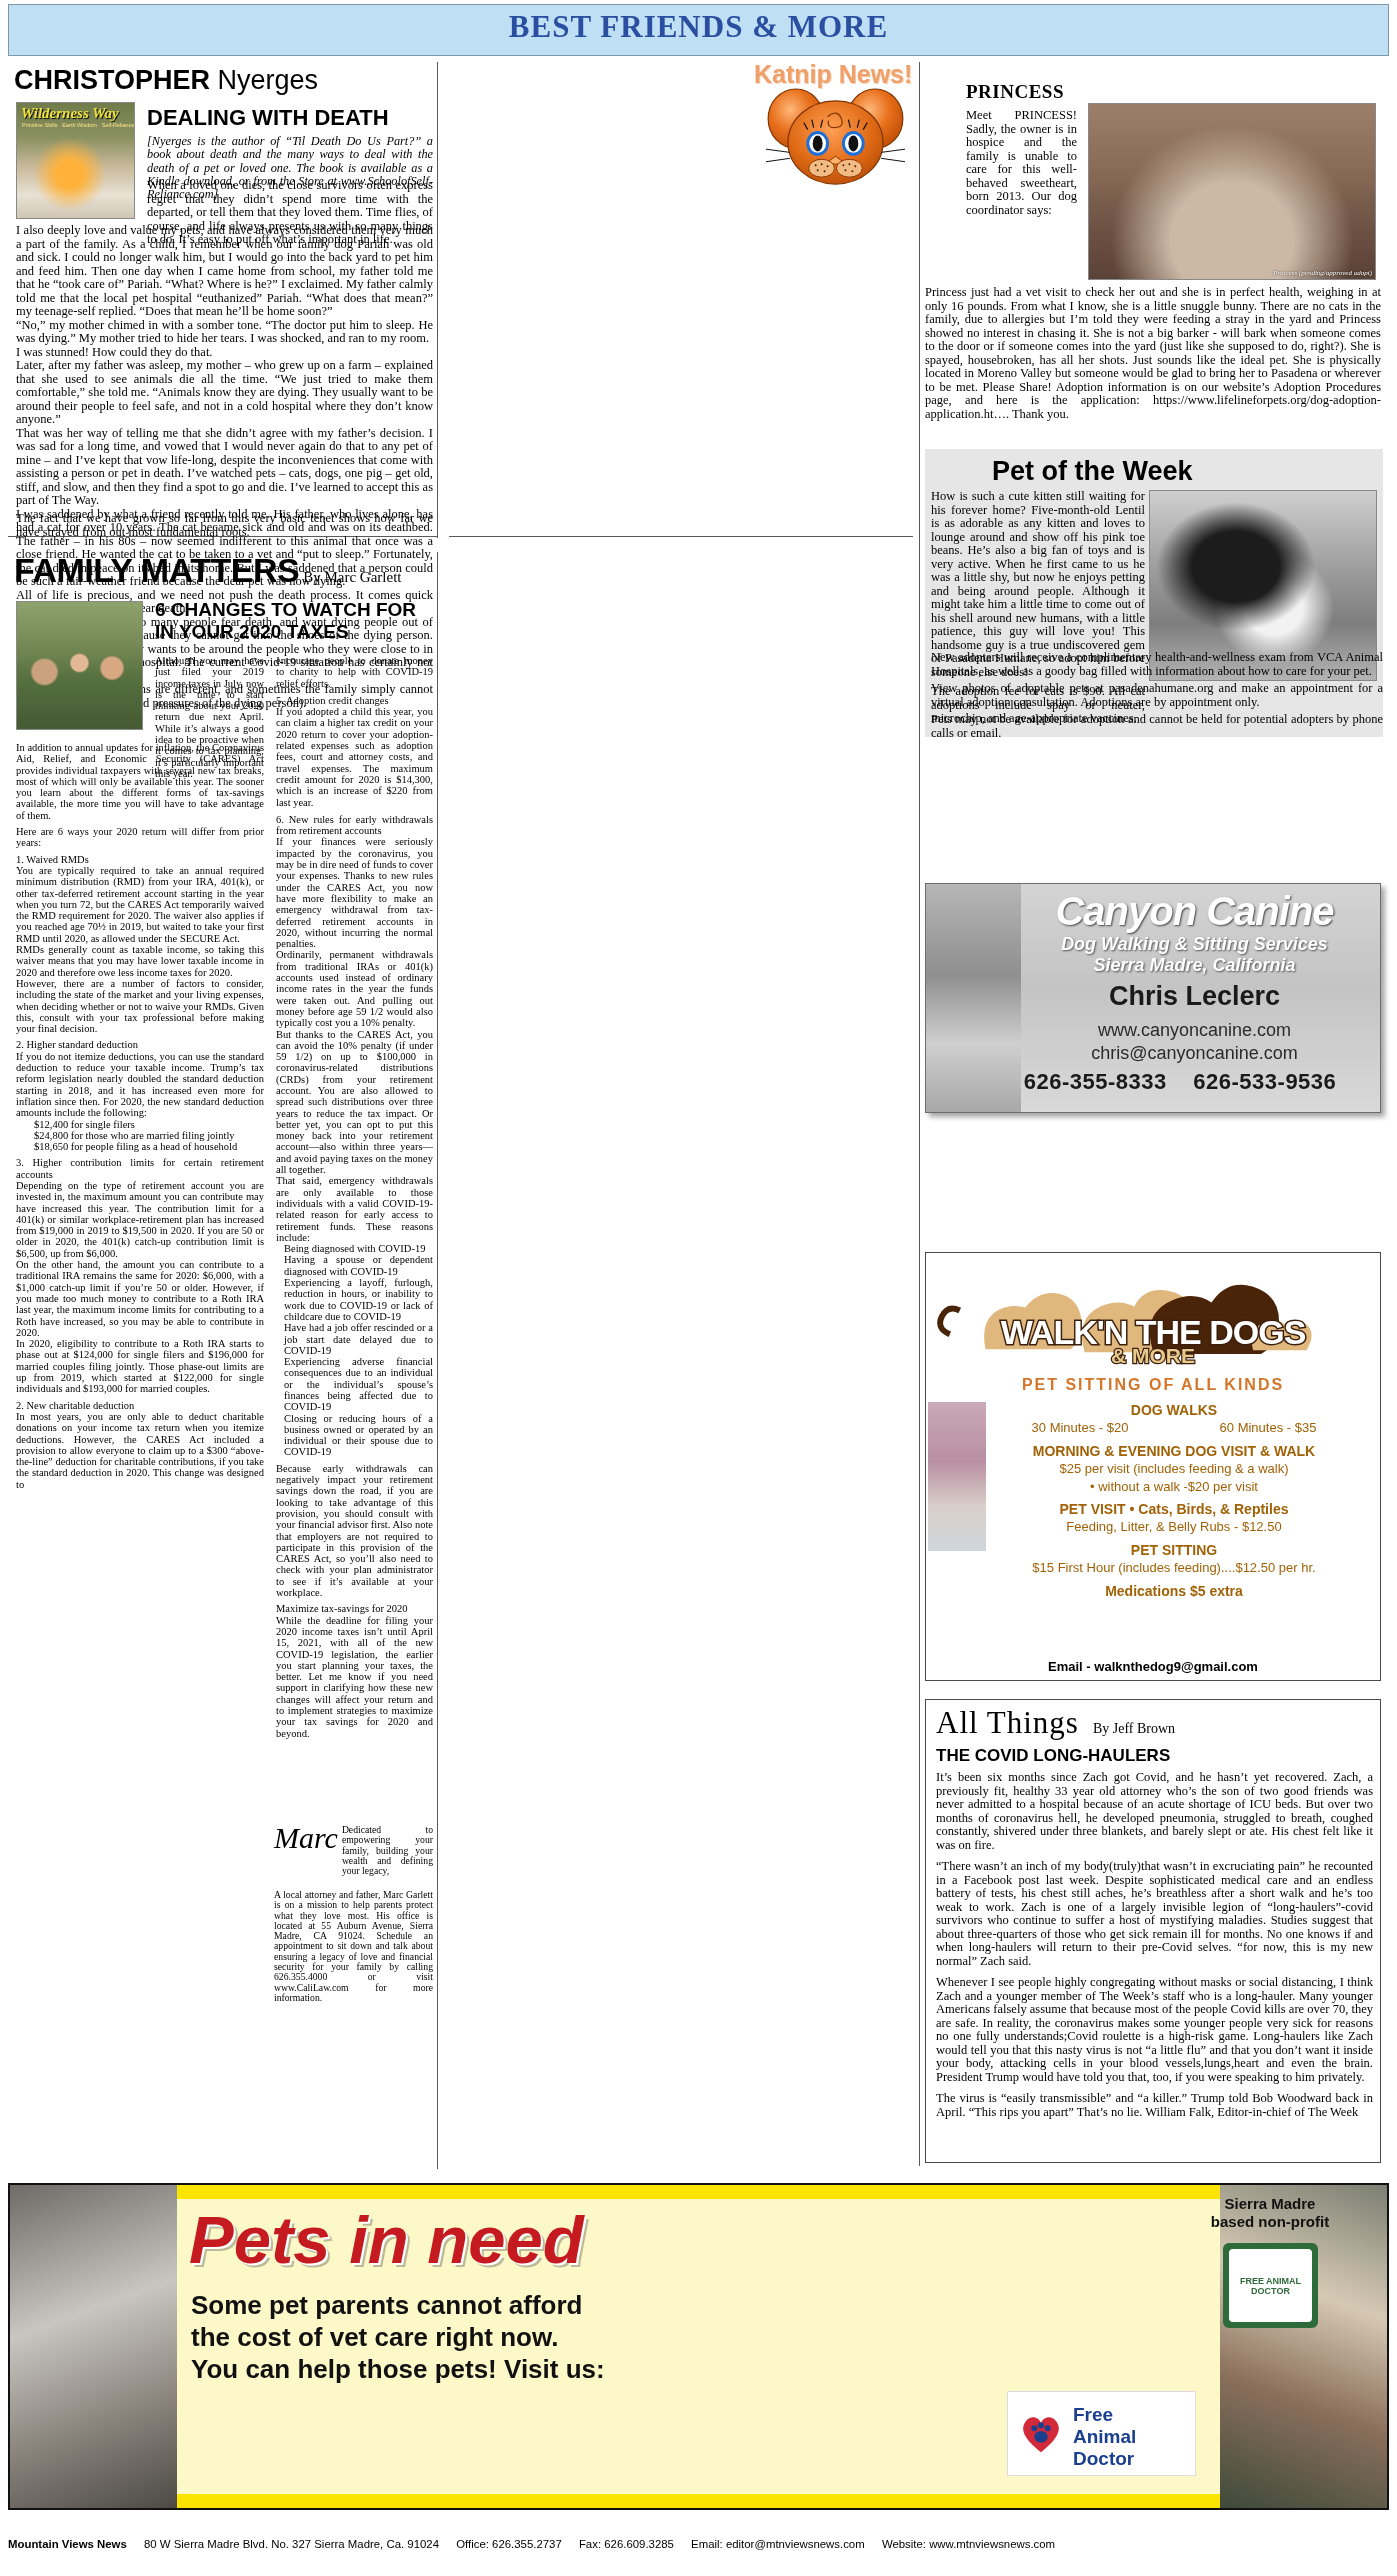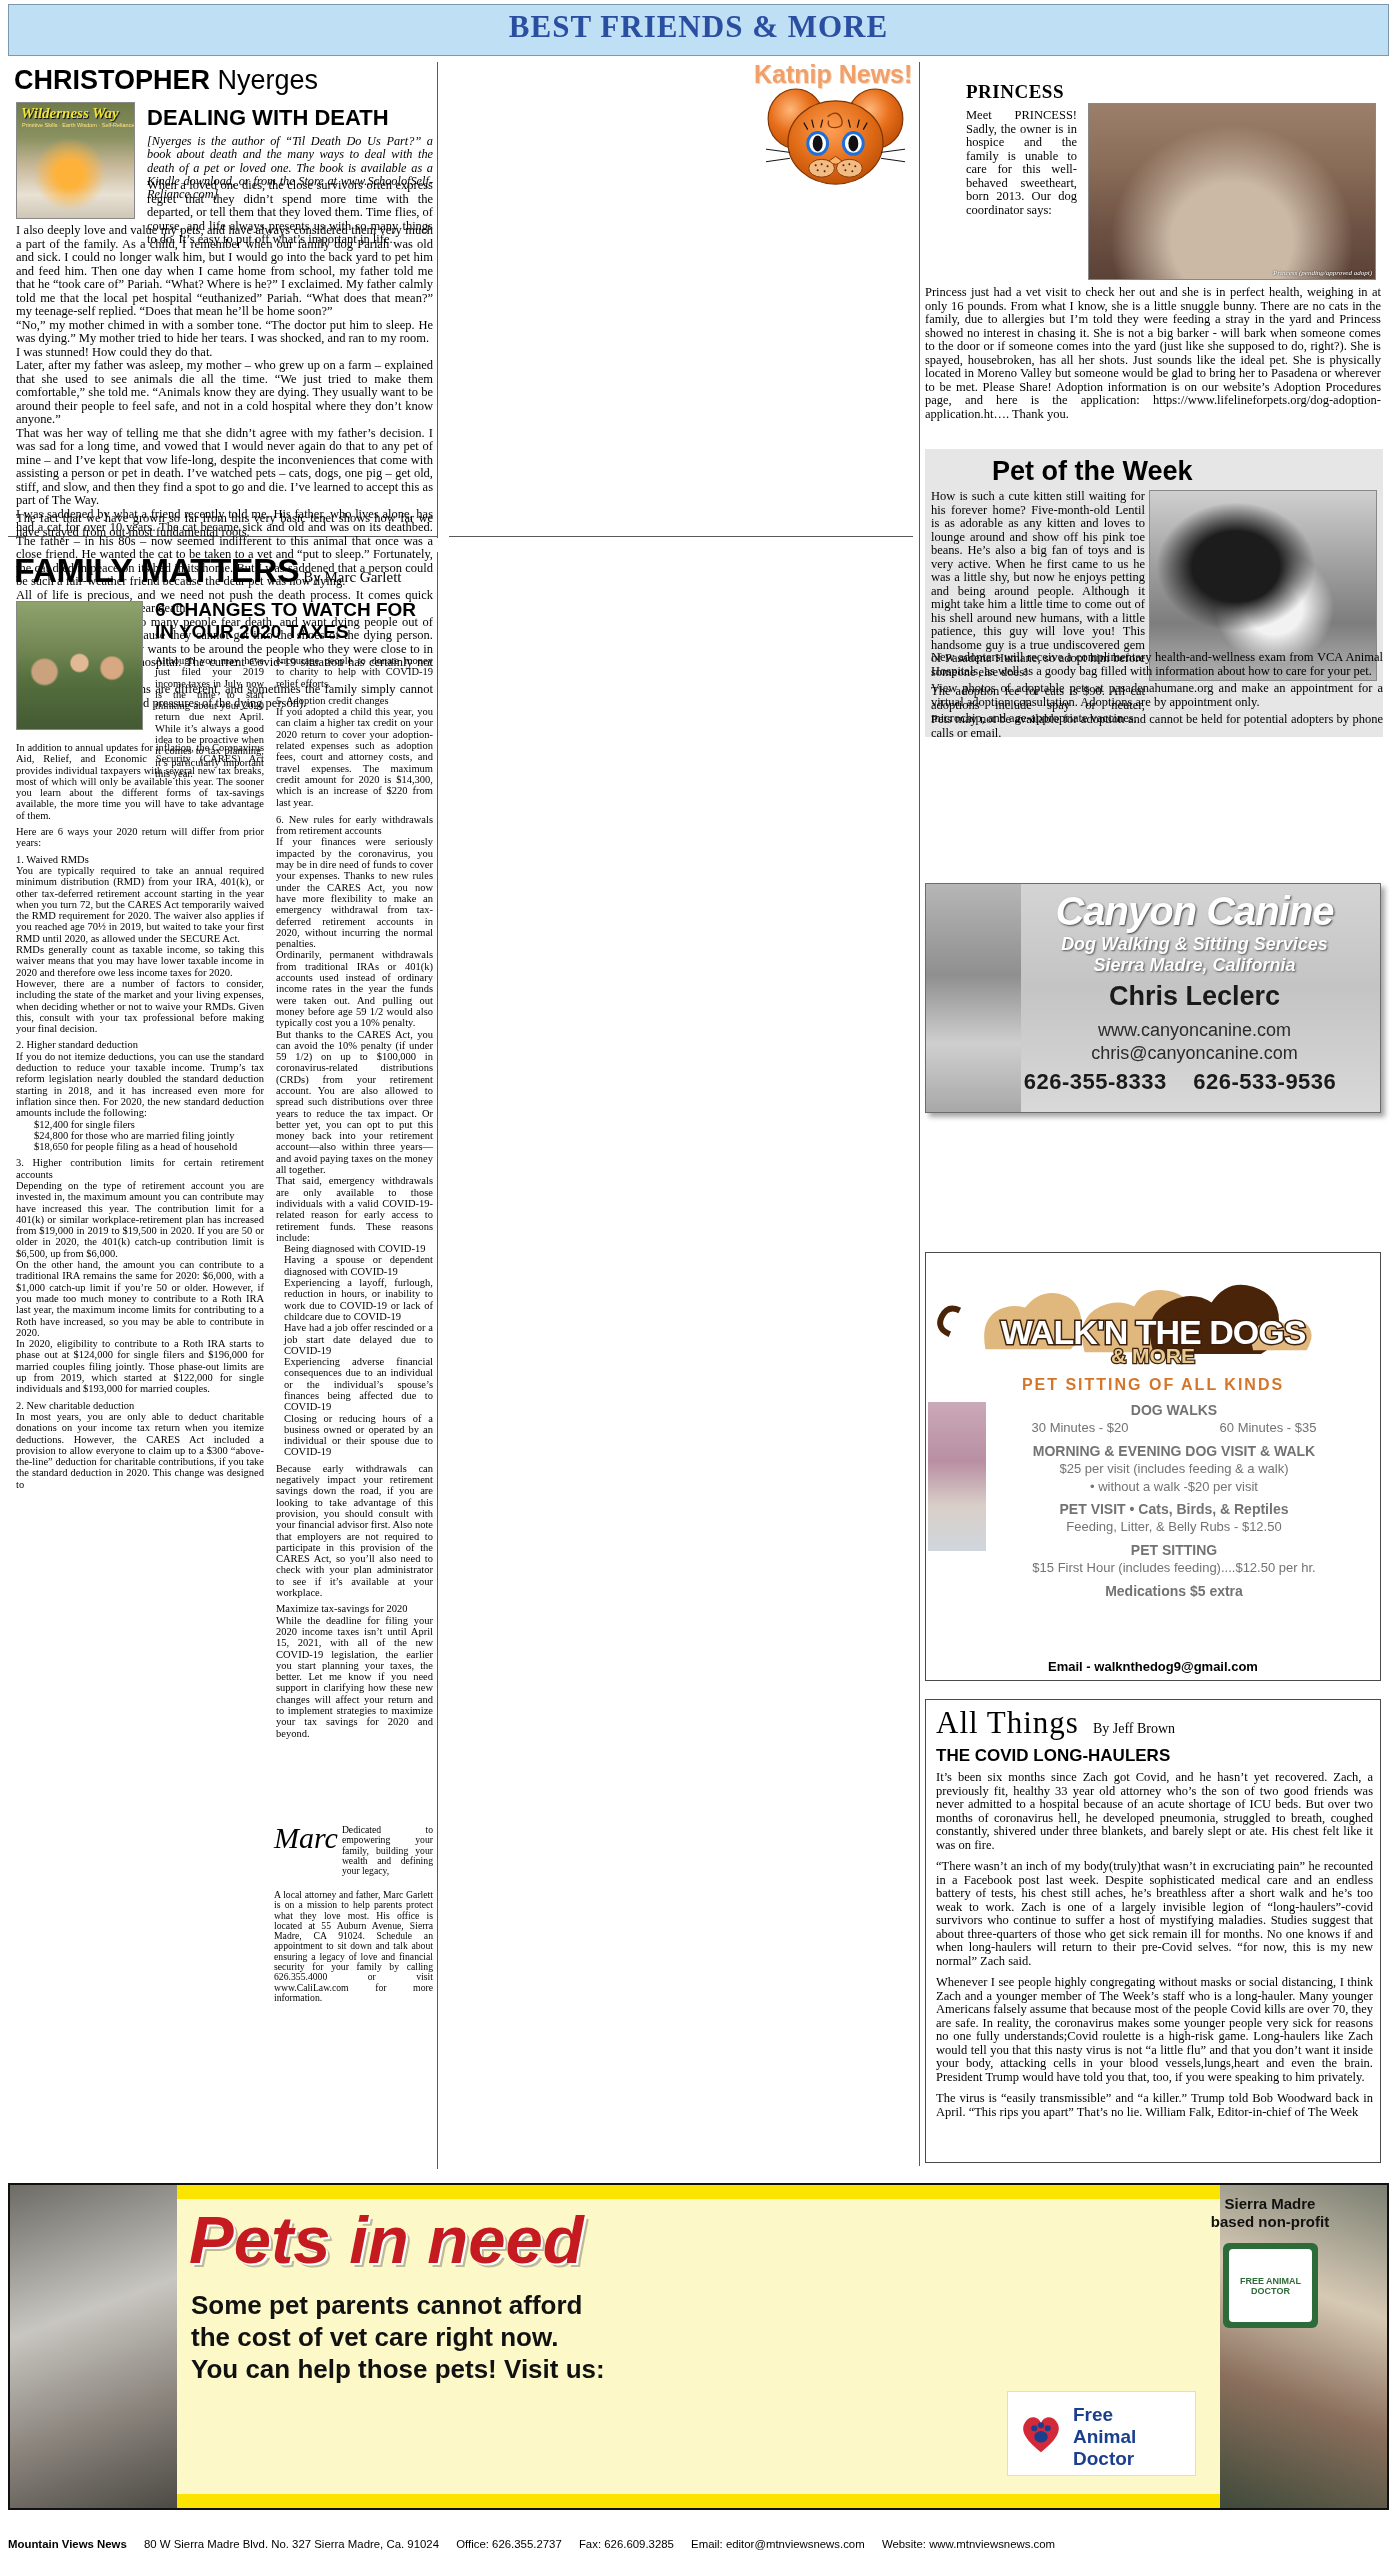--- a/index.html
+++ b/index.html
@@ -159,21 +159,21 @@
     color:#e8c98e; -webkit-text-stroke:2.5px #3b1f0c; paint-order:stroke fill;
   }
   .wd-petsit {
     position:absolute; left:0; right:0; top:123px; text-align:center;
     font-family:"Liberation Sans", sans-serif; font-weight:bold; font-size:16px;
     letter-spacing:2px; color:#d4762a;
   }
   .wd-body {
     position:absolute; left:60px; right:18px; top:149px;
     text-align:center; font-family:"Liberation Sans", sans-serif;
-    font-size:13px; line-height:17.4px; color:#737373;
+    font-size:13px; line-height:17.4px; color:#a16207;
   }
   .wd-body .hd { font-weight:bold; font-size:14px; }
   .wd-body .row2 { display:flex; justify-content:space-around; }
   .wd-person {
     position:absolute; left:2px; top:149px; width:58px; height:149px;
     background:linear-gradient(#caa9b8,#b98fa3 40%,#d9cfc9 70%,#cfd6dd);
   }
   .wd-email {
     position:absolute; left:0; right:0; bottom:6px; text-align:center;
     font-family:"Liberation Sans", sans-serif; font-weight:bold; font-size:13px;

